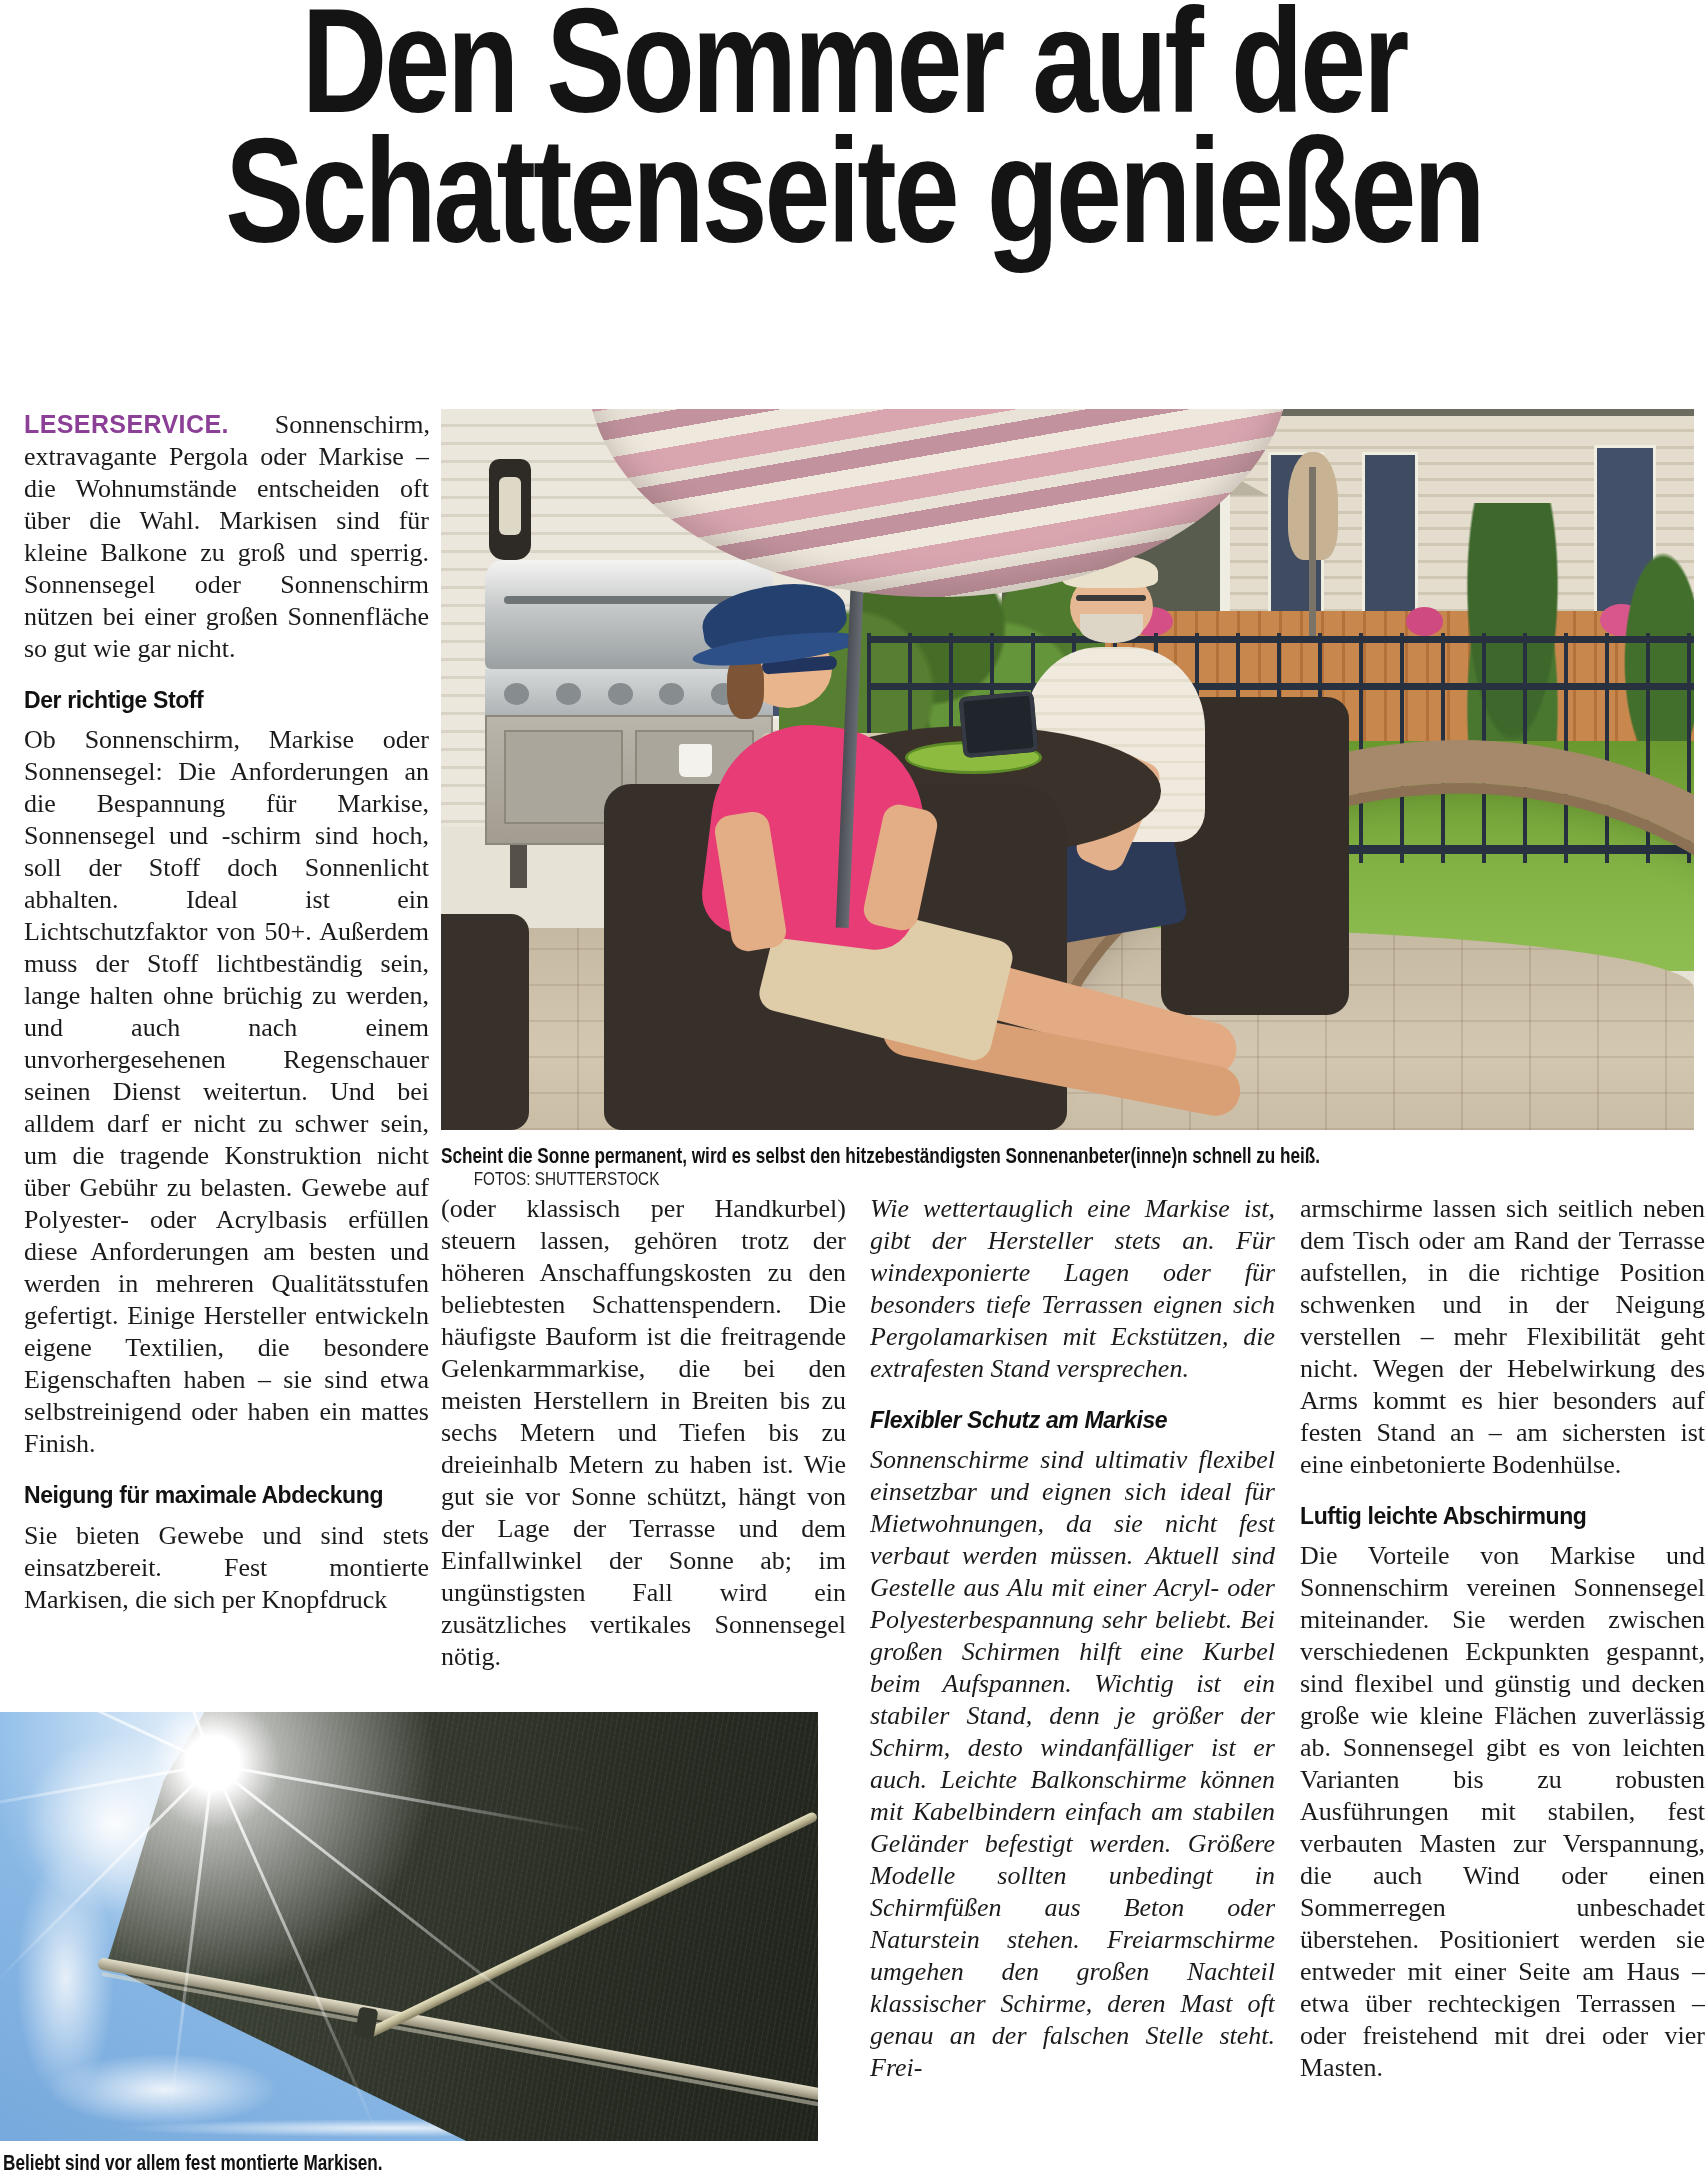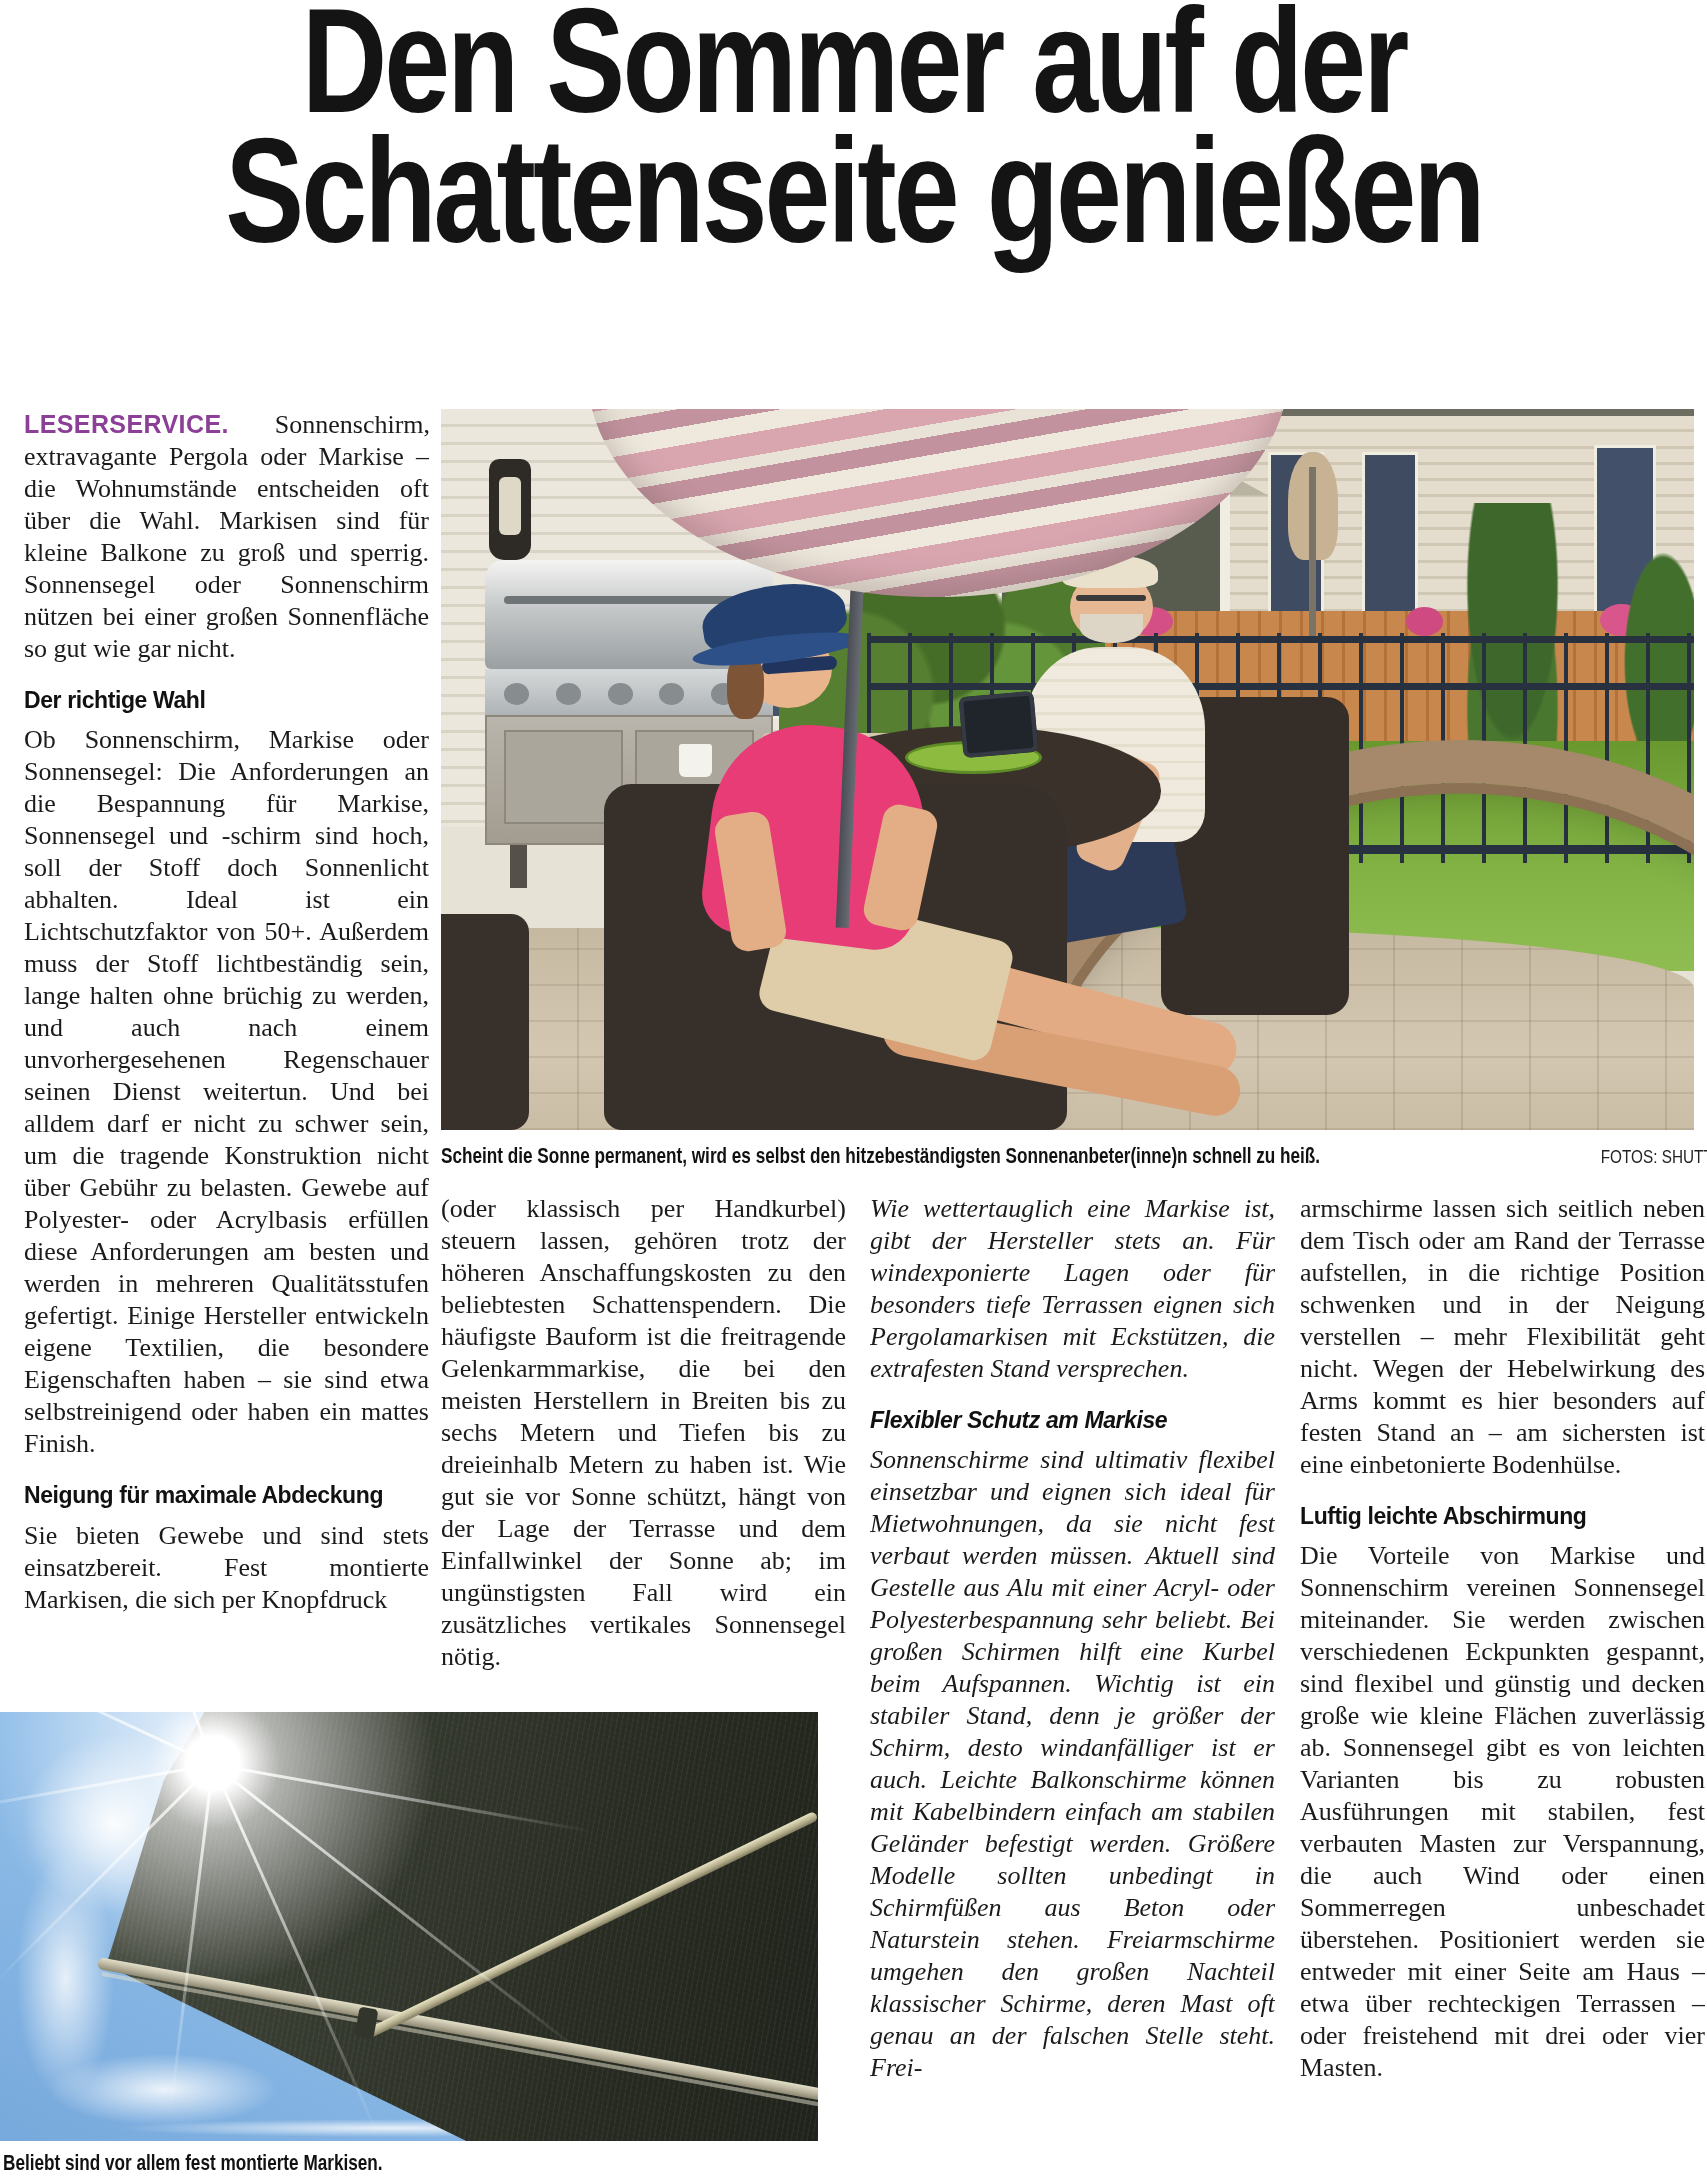--- a/index.html
+++ b/index.html
@@ -43,21 +43,21 @@
     margin:22px 0 10.4px 0;
   }
   .kicker{
     font-family:"Liberation Sans",sans-serif;font-weight:700;
     font-size:25px;color:var(--kicker-purple,#8c3f97);
     margin-right:46px;letter-spacing:0.4px;
   }
 
   
   .caption-row{
-    position:absolute;display:flex;justify-content:space-between;align-items:baseline;
+    position:absolute;display:flex;justify-content:space-between;align-items:baseline;flex-direction:column;
   }
   .cap-main{left:441px;top:1143px;width:1253px;}
   .cap{font-family:"Liberation Sans",sans-serif;font-weight:700;font-size:22px;color:#111;}
   .cap > span{display:inline-block;transform:scaleX(0.78);transform-origin:0 50%;white-space:nowrap;}
   .credit{font-family:"Liberation Sans",sans-serif;font-size:18px;color:#222;}
   .credit > span{display:inline-block;transform:scaleX(0.85);transform-origin:100% 50%;white-space:nowrap;}
   .cap-bottom{left:3px;top:2150px;width:814px;}
 
   
   .photo-main{
@@ -213,21 +213,21 @@
 <h1 class="headline">
   <span class="hl-line">Den Sommer auf der</span>
   <span class="hl-line">Schattenseite genießen</span>
 </h1>
 
 <div class="subhead">
 </div>
 
 <section class="col col1">
   <p><span class="kicker">LESERSERVICE.</span><span>Sonnenschirm, extravagante Pergola oder Markise – die Wohnumstände entscheiden oft über die Wahl. Markisen sind für kleine Balkone zu groß und sperrig. Sonnensegel oder Sonnenschirm nützen bei einer großen Sonnenfläche so gut wie gar nicht.</span></p>
-  <h2 class="colhead">Der richtige Wahl</h2>
+  <h2 class="colhead">Der richtige Stoff</h2>
   <p>Ob Sonnenschirm, Markise oder Sonnensegel: Die Anforderungen an die Bespannung für Markise, Sonnensegel und -schirm sind hoch, soll der Stoff doch Sonnenlicht abhalten. Ideal ist ein Lichtschutzfaktor von 50+. Außerdem muss der Stoff lichtbeständig sein, lange halten ohne brüchig zu werden, und auch nach einem unvorhergesehenen Regenschauer seinen Dienst weitertun. Und bei alldem darf er nicht zu schwer sein, um die tragende Konstruktion nicht über Gebühr zu belasten. Gewebe auf Polyester- oder Acrylbasis erfüllen diese Anforderungen am besten und werden in mehreren Qualitätsstufen gefertigt. Einige Hersteller entwickeln eigene Textilien, die besondere Eigenschaften haben – sie sind etwa selbstreinigend oder haben ein mattes Finish.</p>
   <h2 class="colhead">Neigung für maximale Abdeckung</h2>
   <p>Sie bieten Gewebe und sind stets einsatzbereit. Fest montierte Markisen, die sich per Knopfdruck</p>
 </section>
 
 <figure class="photo-main">
   <div class="pm-siding"></div>
   <div class="pm-house-right"></div>
   <div class="pm-gable"></div>
   <div class="pm-porch"></div>

